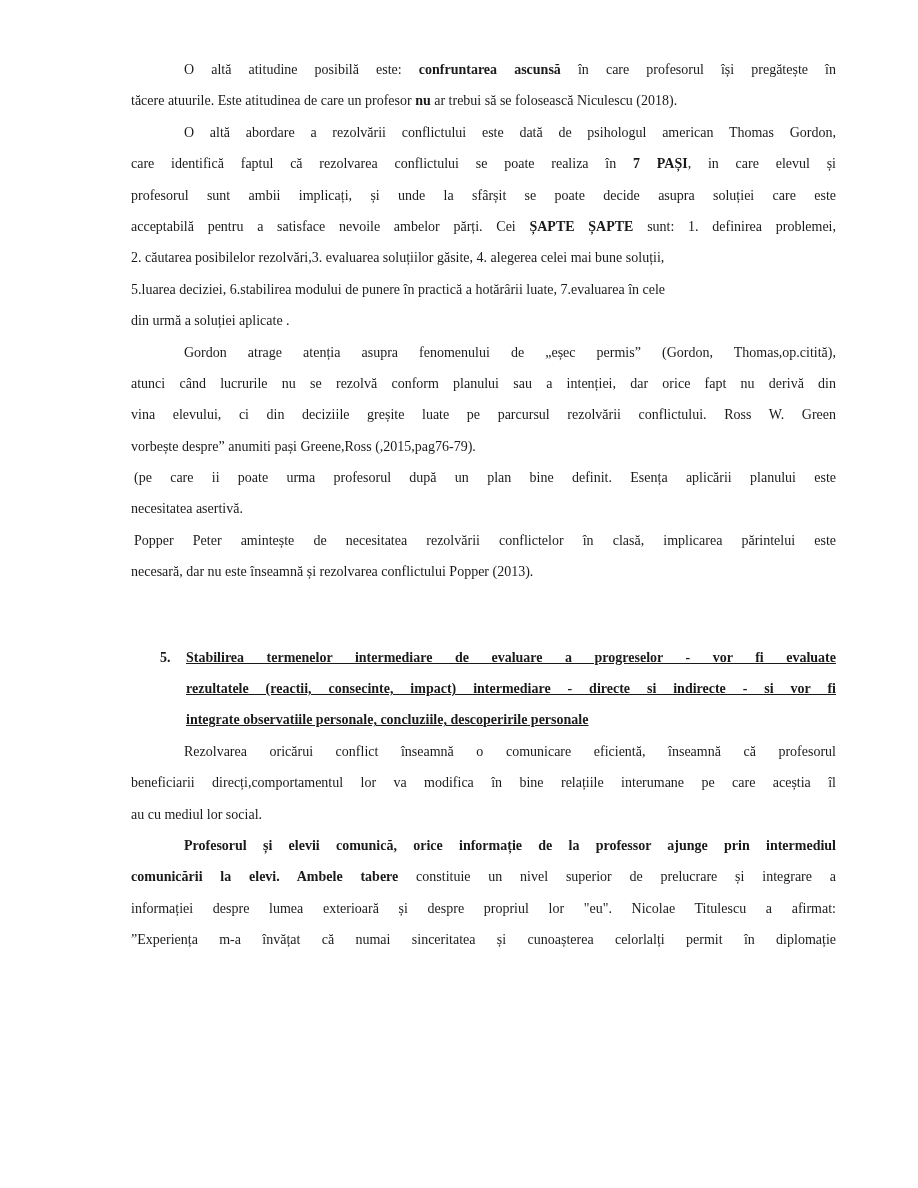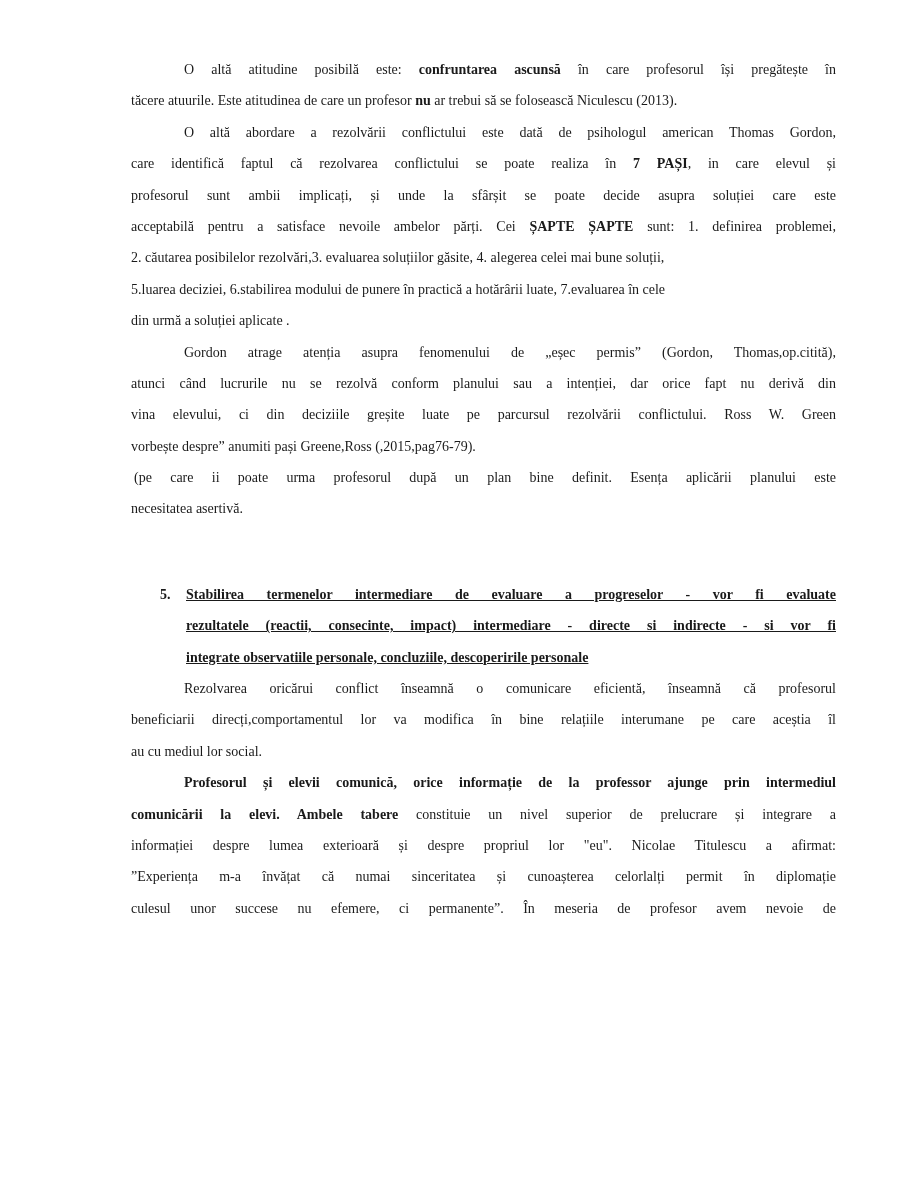--- a/index.html
+++ b/index.html
@@ -21,21 +21,21 @@
   .heading .h { display: block; margin-left: 55px; font-weight: bold; text-decoration: underline; height: 31.4px; }
   .heading .h.j { text-align: justify; text-align-last: justify; }
 </style>
 </head>
 <body>
 
 <div class="page">
 
   <div>
     <span class="line j ind"><span>O altă atitudine posibilă este: </span><b>confruntarea ascunsă</b><span> în care profesorul își pregătește în</span></span>
-    <span class="line"><span>tăcere atuurile. Este atitudinea de care un profesor </span><b>nu</b><span> ar trebui să se folosească Niculescu (2013).</span></span>
+    <span class="line"><span>tăcere atuurile. Este atitudinea de care un profesor </span><b>nu</b><span> ar trebui să se folosească Niculescu (2018).</span></span>
   </div>
 
   <div>
     <span class="line j ind">O altă abordare a rezolvării conflictului este dată de psihologul american Thomas Gordon,</span>
     <span class="line j"><span>care identifică faptul că rezolvarea conflictului se poate realiza în </span><b>7 PAȘI</b><span>, in care elevul și</span></span>
     <span class="line j">profesorul sunt ambii implicați, și unde la sfârșit se poate decide asupra soluției care este</span>
     <span class="line j"><span>acceptabilă pentru a satisface nevoile ambelor părți. Cei </span><b>ȘAPTE ȘAPTE</b><span> sunt: 1. definirea problemei,</span></span>
     <span class="line">2. căutarea posibilelor rezolvări,3. evaluarea soluțiilor găsite, 4. alegerea celei mai bune soluții,</span>
     <span class="line">5.luarea deciziei, 6.stabilirea modului de punere în practică a hotărârii luate, 7.evaluarea în cele</span>
     <span class="line">din urmă a soluției aplicate .</span>
@@ -46,20 +46,24 @@
     <span class="line j">atunci când lucrurile nu se rezolvă conform planului sau a intenției, dar orice fapt nu derivă din</span>
     <span class="line j">vina elevului, ci din deciziile greșite luate pe parcursul rezolvării conflictului. Ross W. Green</span>
     <span class="line">vorbește despre” anumiti pași Greene,Ross (,2015,pag76-79).</span>
   </div>
 
   <div>
     <span class="line j sp">(pe care ii poate urma profesorul după un plan bine definit. Esența aplicării planului este</span>
     <span class="line">necesitatea asertivă.</span>
   </div>
 
+  <div>
+    <span class="line j sp">Popper Peter amintește de necesitatea rezolvării conflictelor în clasă, implicarea părintelui este</span>
+    <span class="line">necesară, dar nu este înseamnă și rezolvarea conflictului Popper (2013).</span>
+  </div>
 
   <div class="gap"></div>
 
   <div class="heading">
     <span class="num">5.</span>
     <span class="h j">Stabilirea termenelor intermediare de evaluare a progreselor - vor fi evaluate</span>
     <span class="h j">rezultatele (reactii, consecinte, impact) intermediare - directe si indirecte - si vor fi</span>
     <span class="h" style="display:inline-block;">integrate observatiile personale, concluziile, descoperirile personale</span>
   </div>
 
@@ -67,16 +71,15 @@
     <span class="line j ind">Rezolvarea oricărui conflict înseamnă o comunicare eficientă, înseamnă că profesorul</span>
     <span class="line j">beneficiarii direcți,comportamentul lor va modifica în bine relațiile interumane pe care aceștia îl</span>
     <span class="line">au cu  mediul lor social.</span>
   </div>
 
   <div>
     <span class="line j ind"><b>Profesorul și elevii comunică, orice informație de la professor ajunge prin intermediul</b></span>
     <span class="line j"><b>comunicării la elevi. Ambele tabere</b><span>   constituie un nivel superior de prelucrare și integrare a</span></span>
     <span class="line j">informației despre lumea exterioară și despre propriul lor "eu". Nicolae Titulescu a afirmat:</span>
     <span class="line j">”Experiența m-a învățat  că numai sinceritatea  și cunoașterea celorlalți  permit  în diplomație</span>
-    <span class="line j">culesul unor  succese  nu efemere, ci permanente”. În meseria de profesor avem nevoie de</span>
   </div>
 
 </div>
 
 </body></html>

